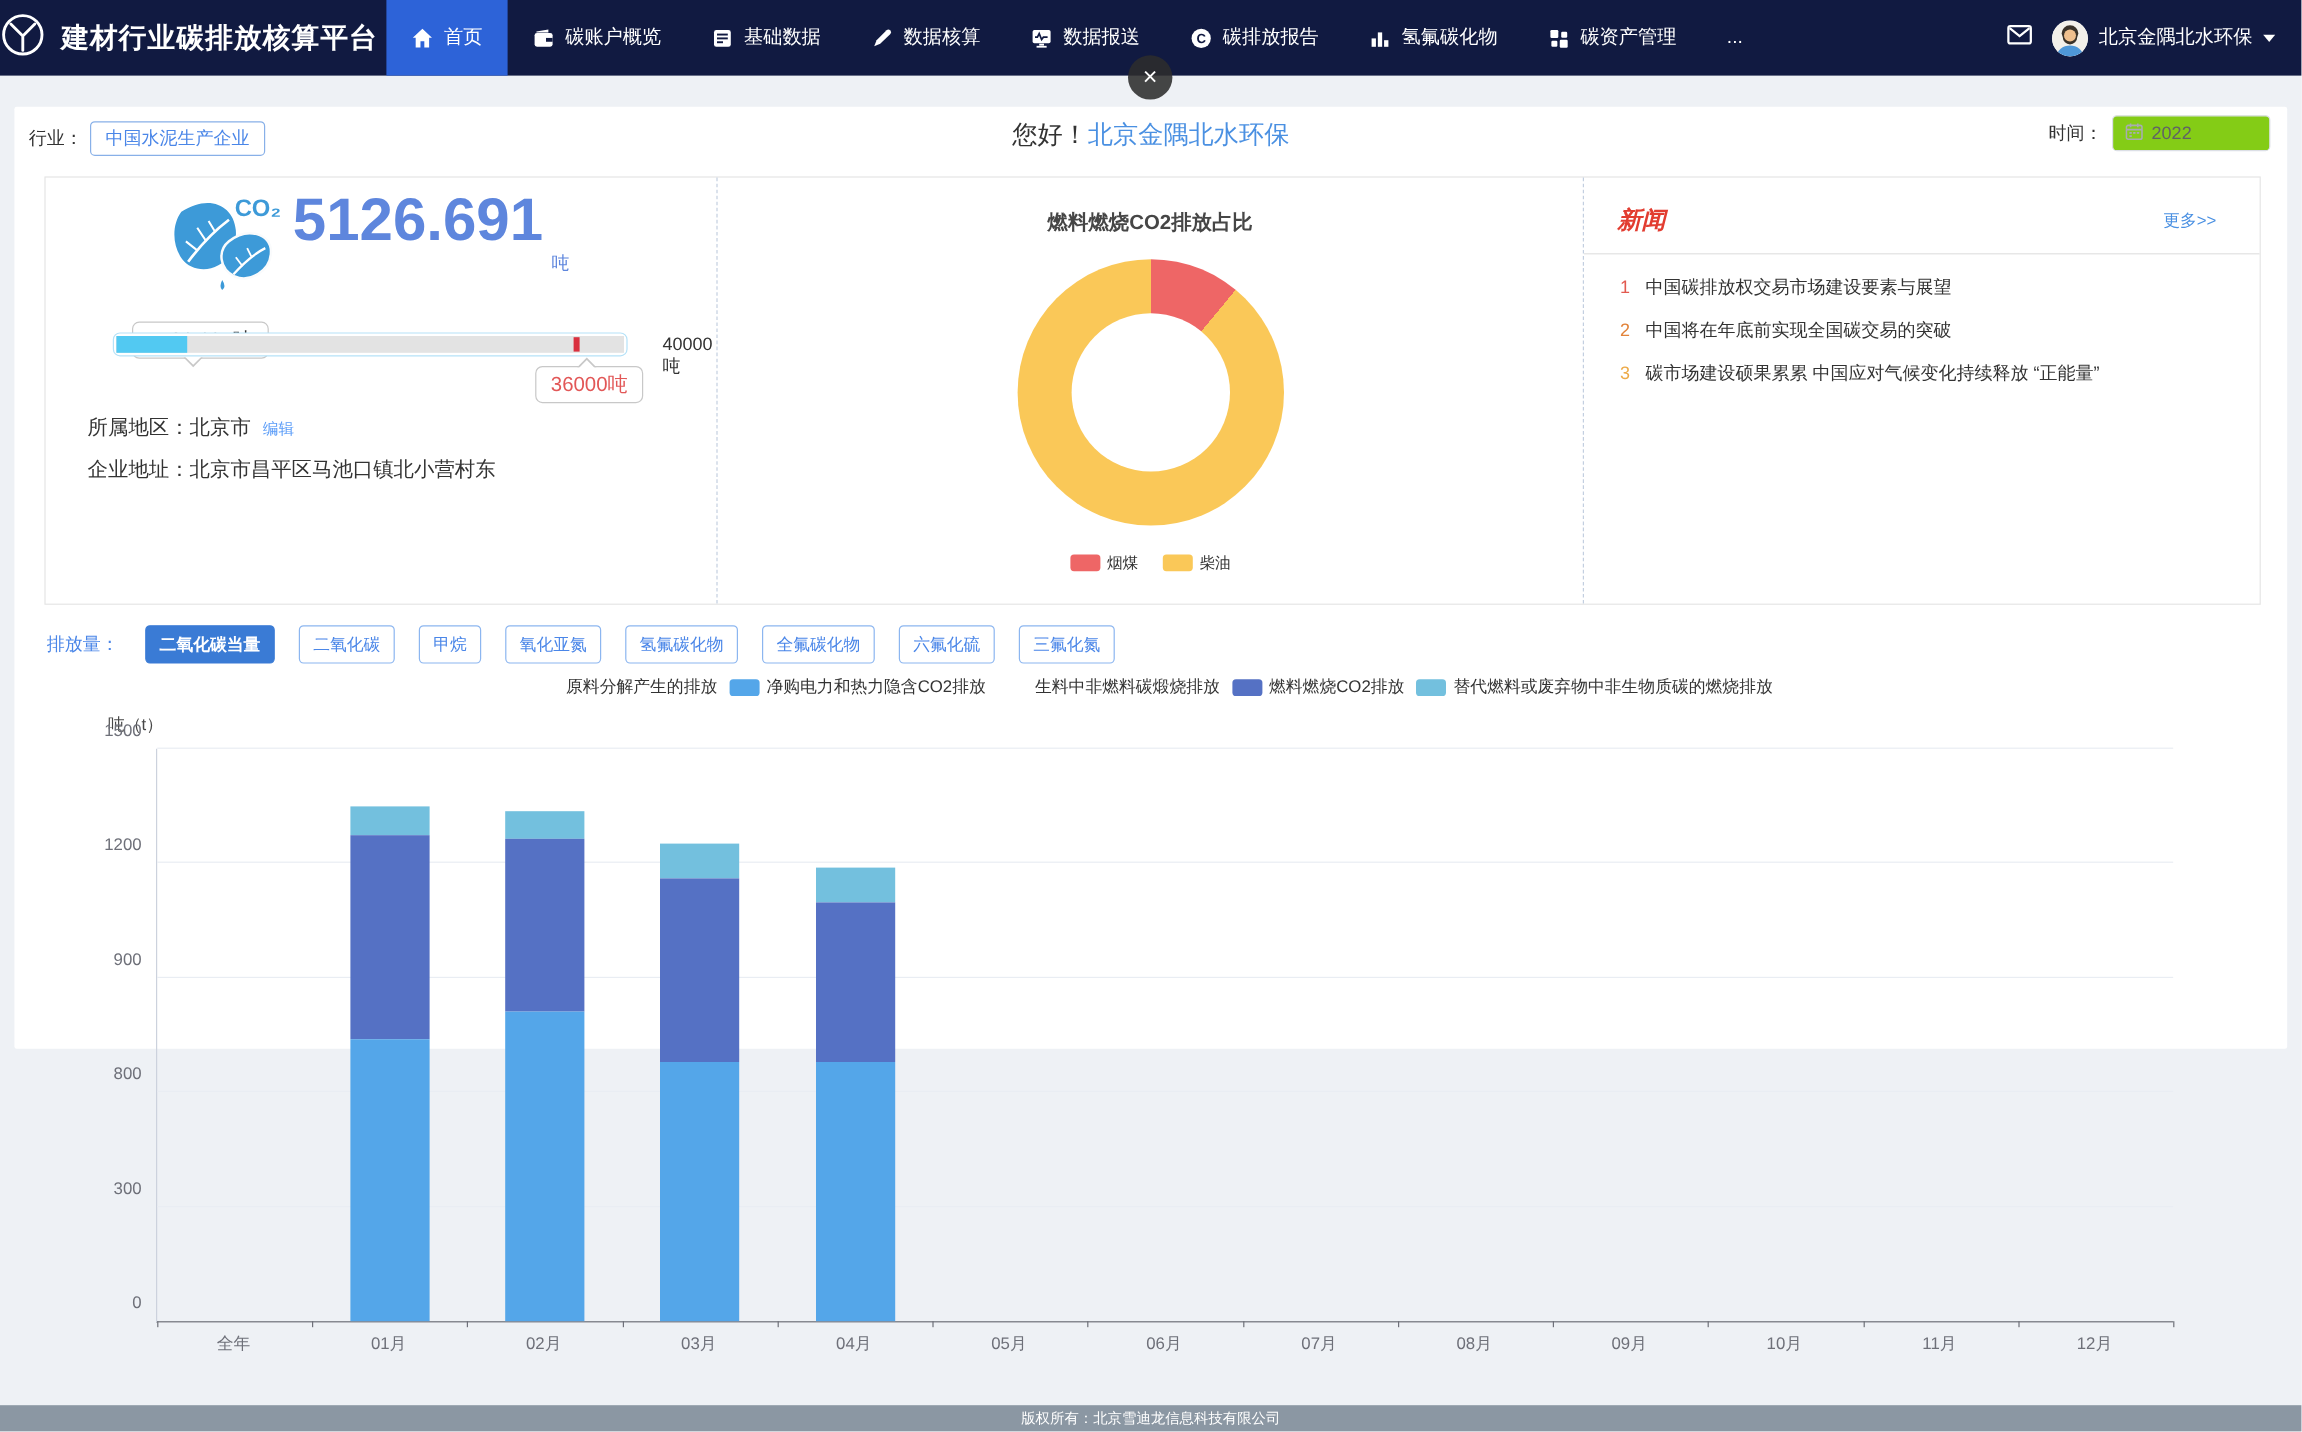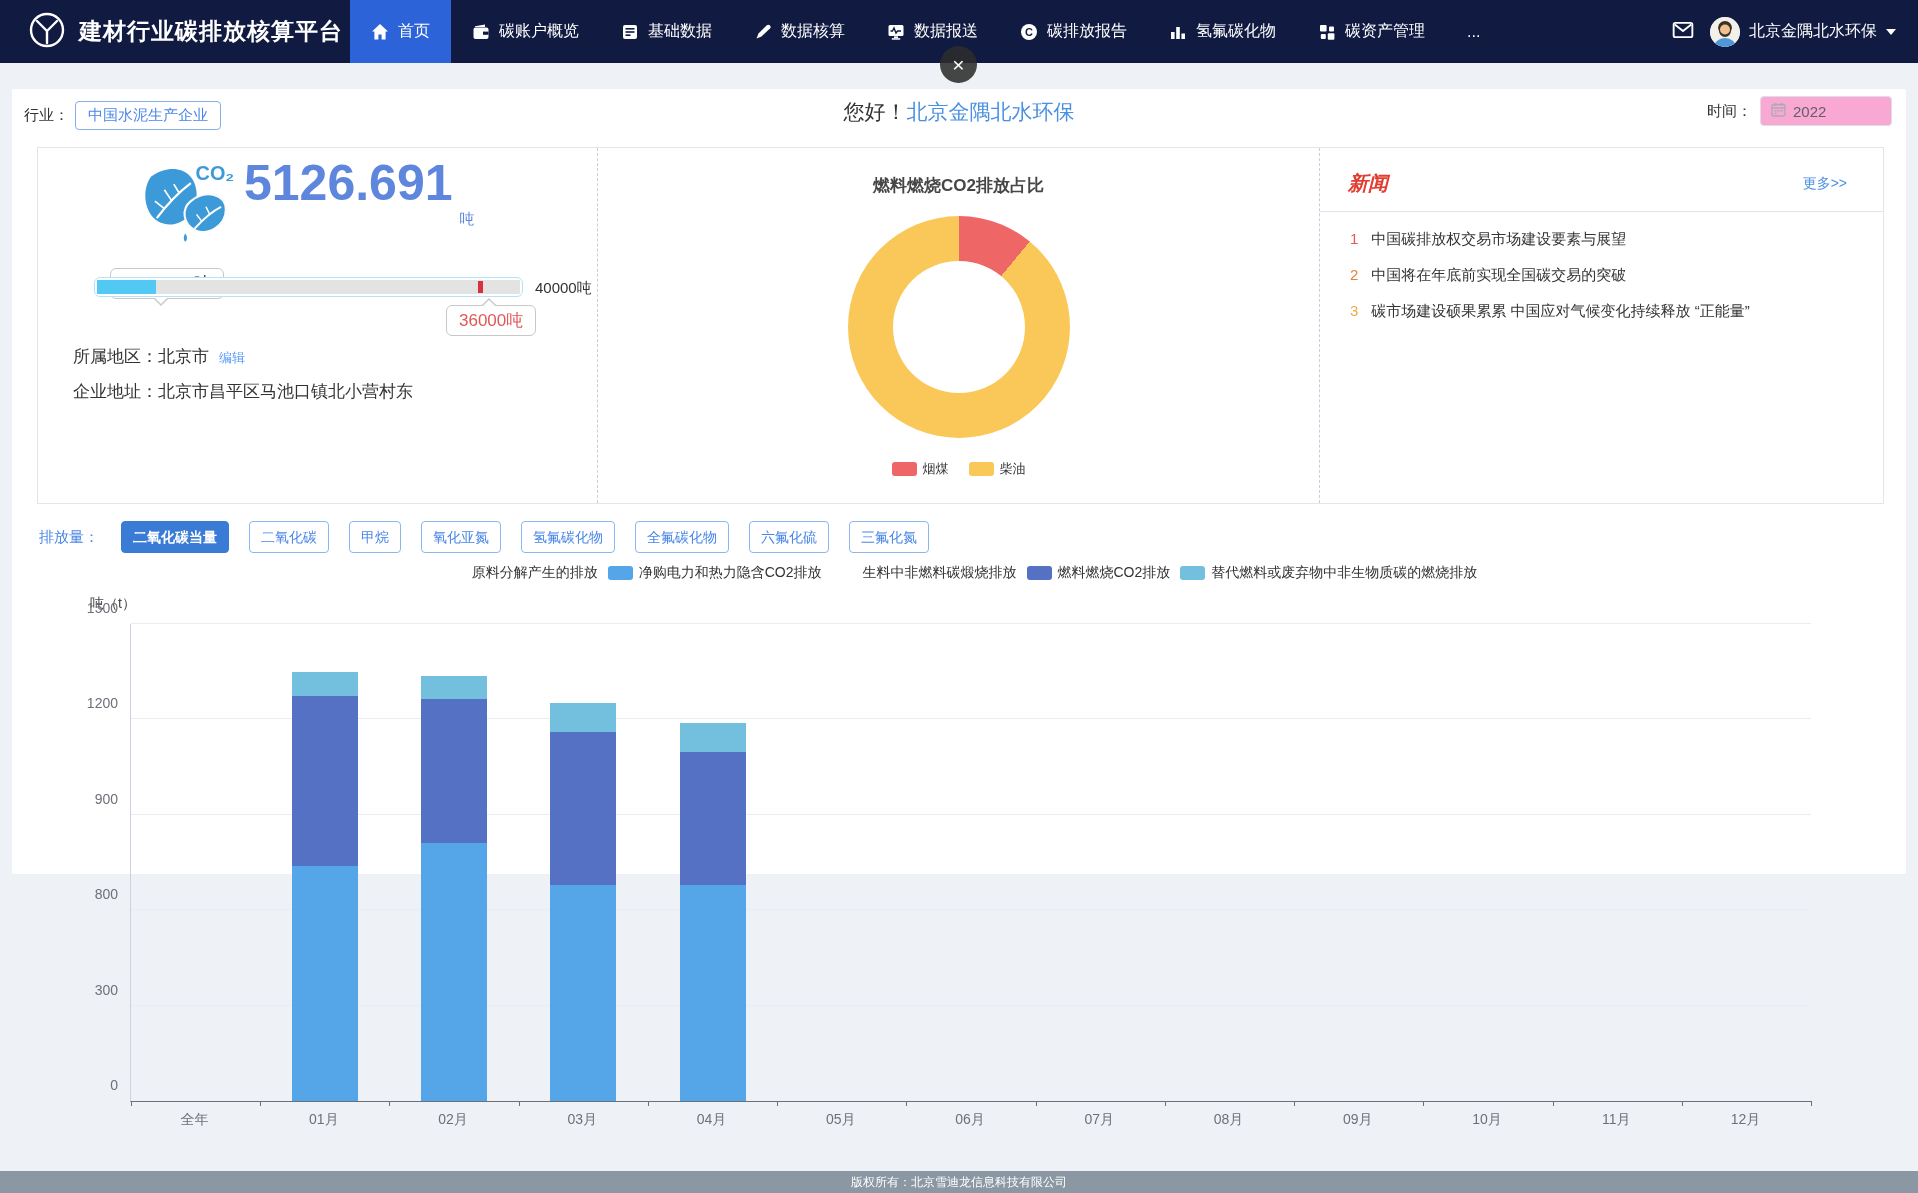--- a/index.html
+++ b/index.html
@@ -2,21 +2,21 @@
 <html><head>
 <meta charset="utf-8">
 <style>
   html,body{margin:0;padding:0;background:#eef1f5;}
   body{width:1918px;height:1193px;position:relative;overflow:hidden;
        font-family:"Liberation Sans","DejaVu Sans",sans-serif;color:#333;}
 
   
   .navbar{position:absolute;left:0;top:0;width:1918px;height:63px;background:#111a41;
           display:flex;align-items:stretch;color:#fff;z-index:10;}
-  .brand{display:flex;align-items:center;padding-left:28px;width:322px;flex:0 0 auto;}
+  .brand{display:flex;align-items:center;width:322px;flex:0 0 auto;}
   .brand-title{font-size:23px;font-weight:bold;letter-spacing:1px;margin-left:13px;white-space:nowrap;}
   .menu{display:flex;align-items:stretch;}
   .menu-item{display:flex;align-items:center;gap:9px;padding:0 21px;font-size:16px;cursor:pointer;white-space:nowrap;}
   .menu-item.active{background:#2d63d8;}
   .menu-item svg{display:block;}
   .nav-right{margin-left:auto;display:flex;align-items:center;gap:16px;padding-right:22px;}
   .nav-user{display:flex;align-items:center;gap:9px;cursor:pointer;}
   .avatar{width:30px;height:30px;border-radius:50%;overflow:hidden;background:#edf1f5;flex:0 0 auto;}
   .nav-username{font-size:16px;}
   .caret-down{width:0;height:0;border-left:5px solid transparent;border-right:5px solid transparent;border-top:6px solid #fff;}
@@ -29,21 +29,21 @@
   
   .card{position:absolute;left:12px;top:89px;width:1894px;height:785px;background:#fff;border-radius:2px;}
 
   
   .hdr-industry{position:absolute;left:12px;top:12px;display:flex;align-items:center;font-size:15px;color:#333;}
   .industry-tag{margin-left:6px;border:1px solid #88b0e8;border-radius:4px;padding:4px 12px;
                 color:#4a86e8;font-size:15px;background:#fff;cursor:pointer;}
   .greeting{position:absolute;left:0;right:0;top:9px;text-align:center;font-size:21px;color:#333;}
   .greeting .g-name{color:#4a90e2;cursor:pointer;}
   .hdr-time{position:absolute;right:14px;top:7px;display:flex;align-items:center;gap:8px;font-size:15px;color:#333;}
-  .time-box{width:132px;height:30px;border:1px solid #dcdfe6;border-radius:4px;background:#f9a8d4;
+  .time-box{width:132px;height:30px;border:1px solid #dcdfe6;border-radius:4px;background:#84cc16;
             display:flex;align-items:center;gap:7px;padding:0 10px;box-sizing:border-box;color:#606266;cursor:pointer;}
 
   
   .info-panel{position:absolute;left:25px;top:58px;width:1847px;height:357px;border:1px solid #e5e5e5;
               display:flex;box-sizing:border-box;background:#fff;}
   .col{position:relative;box-sizing:border-box;}
   .col-left{width:560px;border-right:1px dashed #c3cfe0;}
   .col-mid{width:722px;border-right:1px dashed #c3cfe0;}
   .col-right{flex:1;}
 
@@ -62,21 +62,21 @@
   .tip2::before{content:'';position:absolute;left:34px;top:-8px;border-left:8px solid transparent;
                 border-right:8px solid transparent;border-bottom:8px solid #c8c8c8;}
   .tip2::after{content:'';position:absolute;left:35px;top:-6px;border-left:7px solid transparent;
                border-right:7px solid transparent;border-bottom:7px solid #fff;}
 
   .pbar-wrap{position:absolute;left:56px;top:129px;width:429px;height:20px;border:1px solid #b5e2f8;
              border-radius:6px;background:#fff;box-sizing:border-box;padding:2px;}
   .ptrack{position:relative;height:14px;background:#e3e3e3;}
   .pfill{height:100%;background:#52c9f2;}
   .pmark{position:absolute;top:1px;width:5px;height:12px;background:#d9303e;}
-  .pmax{position:absolute;left:497px;top:131px;font-size:15px;color:#333;}
+  .pmax{position:absolute;left:514px;top:131px;font-size:15px;color:#333;}
 
   .info-line{position:absolute;left:35px;font-size:17px;color:#333;}
   .line-region{top:197px;}
   .line-address{top:232px;}
   .edit-link{font-size:13px;color:#5a9cf8;margin-left:10px;cursor:pointer;}
 
   .donut-title{position:absolute;left:0;right:0;top:26px;text-align:center;font-size:17px;font-weight:bold;color:#464646;}
   .donut{position:absolute;left:50%;top:68px;transform:translateX(-50%);width:222px;height:222px;border-radius:50%;}
   .donut-hole{position:absolute;inset:45px;background:#fff;border-radius:50%;}
   .donut-legend{position:absolute;left:0;right:0;top:312px;display:flex;justify-content:center;gap:20px;align-items:center;}

